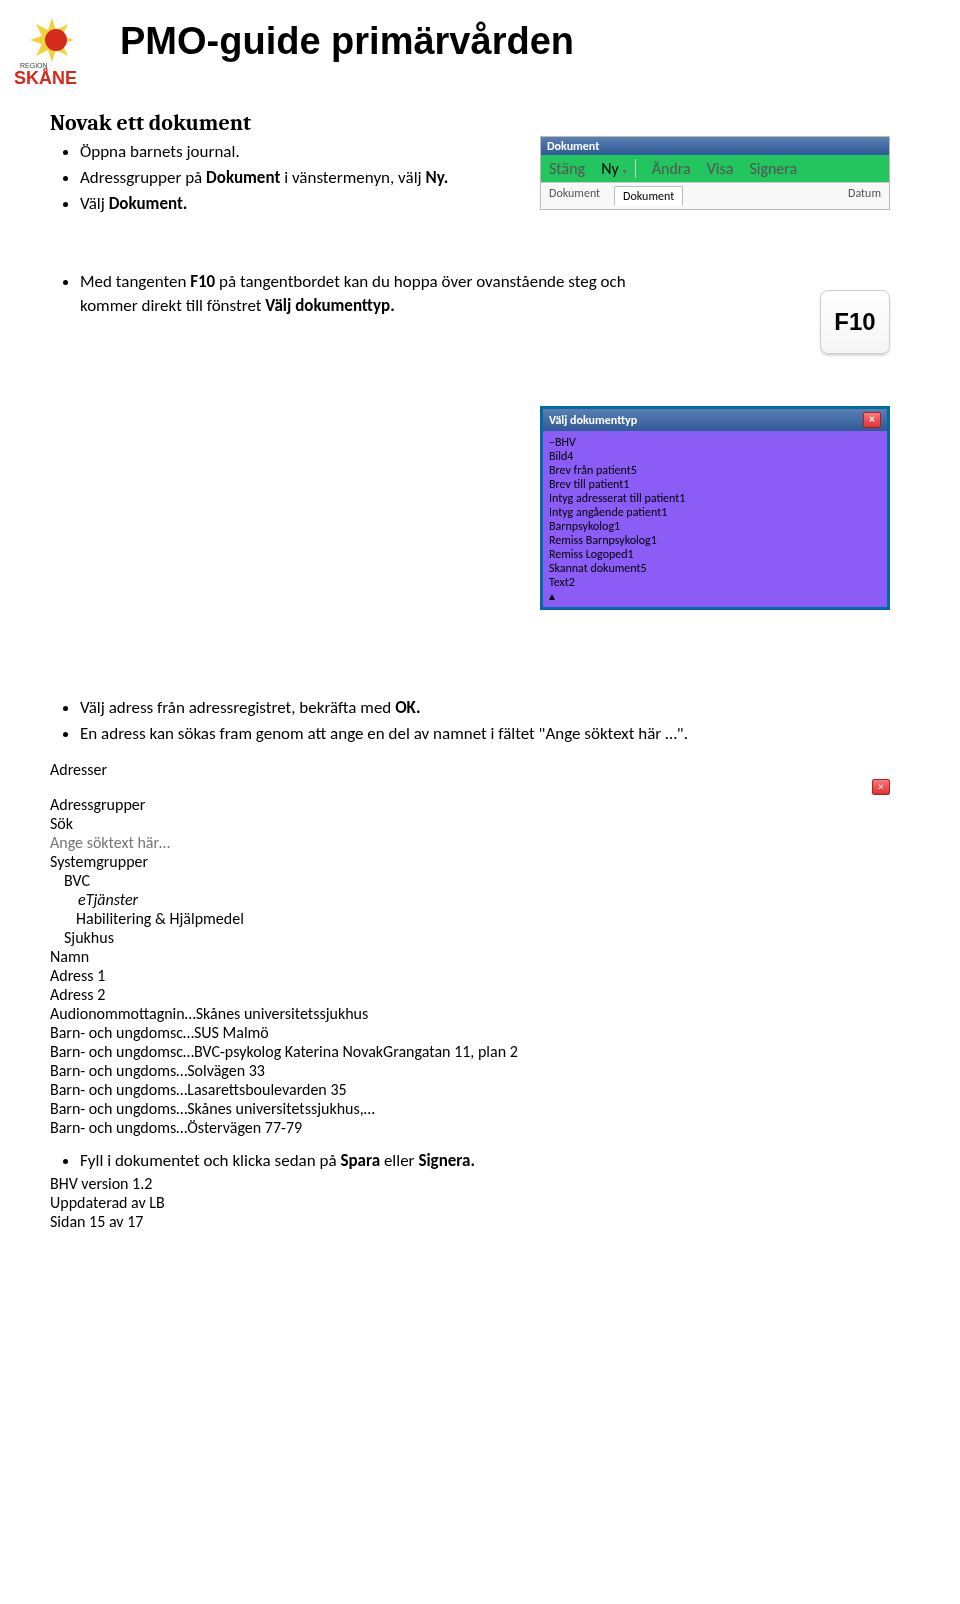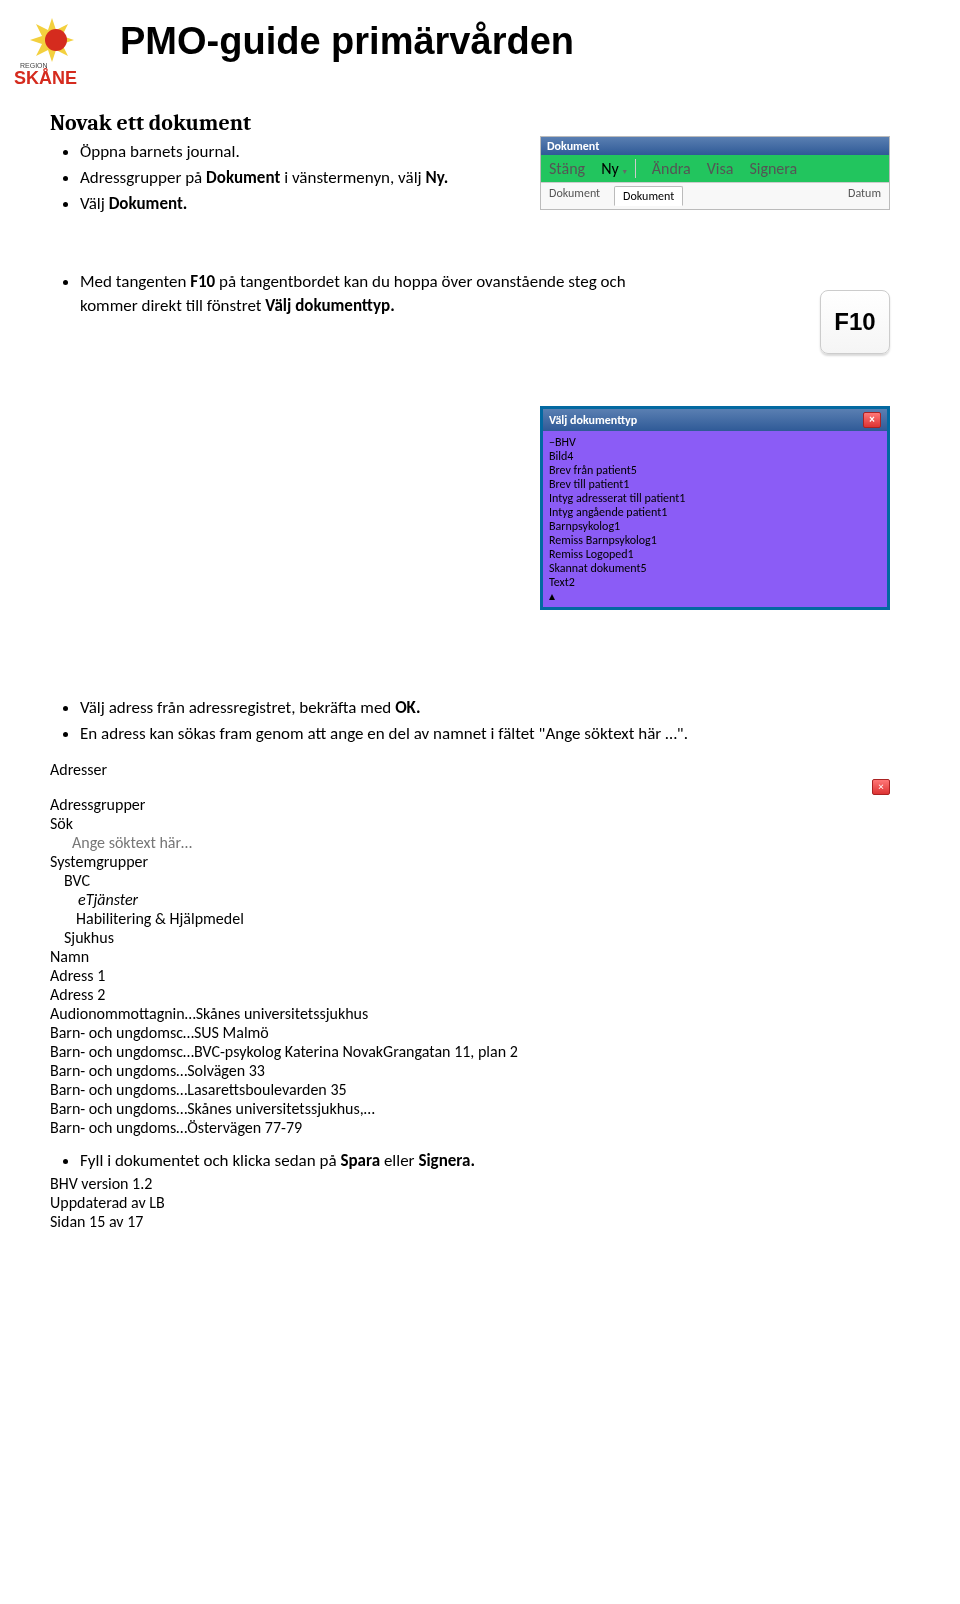--- a/index.html
+++ b/index.html
@@ -259,21 +259,21 @@
       <span class="ico"></span>
       <span>Adresser</span>
       <div class="dlg-close" style="margin-left:auto;">×</div>
     </div>
     <div class="circle-red"></div>
     <div class="adr-body">
       <div class="adr-left">
         <div class="adr-left-hdr">Adressgrupper</div>
         <div class="adr-left-tree">
           <div><span class="book"></span><span>Sök</span></div>
-          <div style="margin-left:22px;color:#777;">Ange söktext här…</div>
+          <div style="margin-left:0;color:#777;">Ange söktext här…</div>
           <div><span class="folder"></span><span>Systemgrupper</span></div>
           <div style="margin-left:14px;"><span class="folder"></span><span>BVC</span></div>
           <div style="margin-left:28px;font-style:italic;"><span class="folder"></span><span>eTjänster</span></div>
           <div style="margin-left:26px;"><span class="folder"></span><span>Habilitering &amp; Hjälpmedel</span></div>
           <div style="margin-left:14px;"><span class="folder"></span><span>Sjukhus</span></div>
         </div>
       </div>
       <div class="adr-right">
         <div class="adr-right-hdr">
           <div class="col-n">Namn</div>

